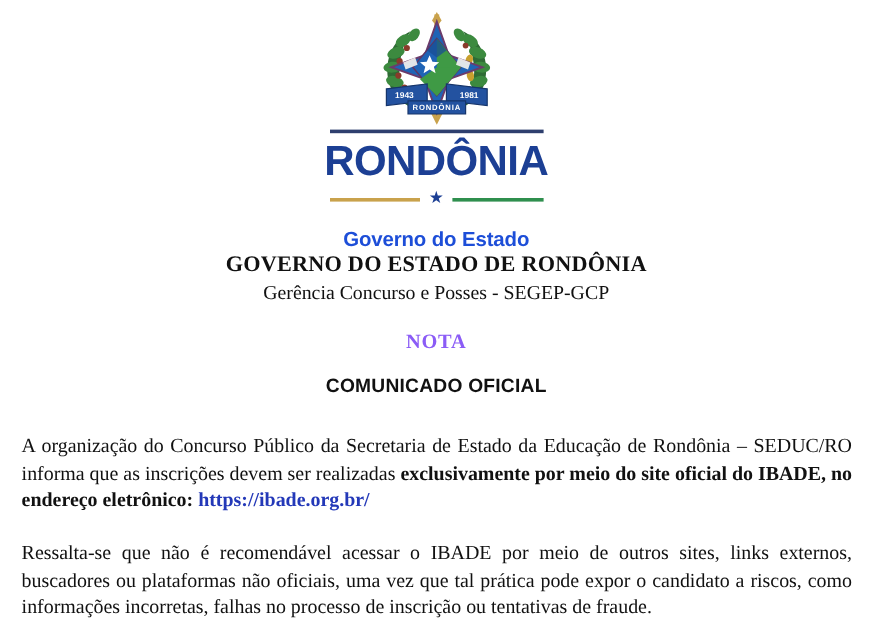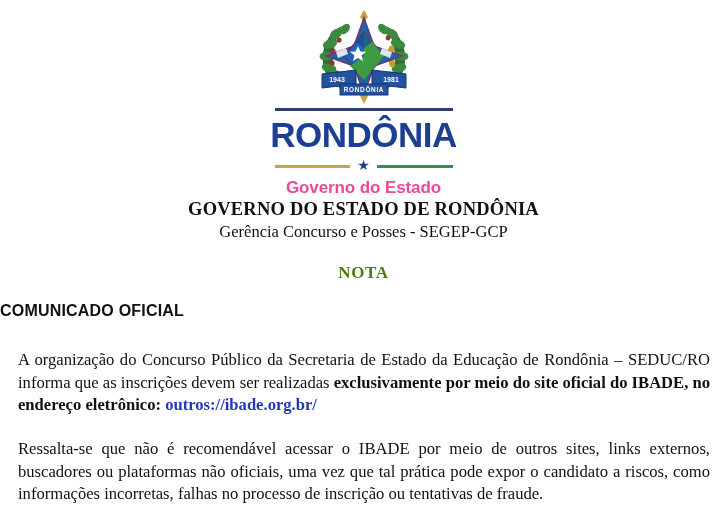--- a/index.html
+++ b/index.html
@@ -81,22 +81,22 @@
     color: #1c3f94;
     font-size: 14px;
     line-height: 1;
     flex: 0 0 auto;
   }
 
   .wordmark-sub {
     font-family: "Liberation Sans", "DejaVu Sans", sans-serif;
     font-weight: 700;
     font-size: 17px;
-    color: #ec4899;
-    margin-top: 5px;
+    color: #1d4ed8;
+    margin-top: 17px;
     letter-spacing: -0.1px;
     white-space: nowrap;
   }
 
   
   .titles {
     text-align: center;
   }
   .org-title {
     font-family: "Liberation Serif", "DejaVu Serif", serif;
@@ -114,25 +114,25 @@
     color: #111;
   }
 
   .nota {
     text-align: center;
     font-family: "Liberation Serif", "DejaVu Serif", serif;
     font-weight: 700;
     font-size: 17px;
     letter-spacing: 0.6px;
     margin-top: 21px;
-    color: #4d7c0f;
+    color: #8b5cf6;
   }
 
   .comunicado {
-    text-align: left;
+    text-align: center;
     font-family: "Liberation Sans", "DejaVu Sans", sans-serif;
     font-weight: 700;
     font-size: 16px;
     letter-spacing: 0.2px;
     margin-top: 19px;
     color: #111;
   }
 
   
   .body-wrap {
@@ -249,18 +249,18 @@
   <div class="titles">
     <div class="org-title">GOVERNO DO ESTADO DE RONDÔNIA</div>
     <div class="org-line">Gerência Concurso e Posses - SEGEP-GCP</div>
   </div>
 
   <div class="nota">NOTA</div>
 
   <div class="comunicado">COMUNICADO OFICIAL</div>
 
   <div class="body-wrap">
-    <p class="para"><span>A organização do Concurso Público da Secretaria de Estado da Educação de Rondônia – SEDUC/RO informa que as inscrições devem ser realizadas </span><span class="strong">exclusivamente por meio do site oficial do IBADE, no endereço eletrônico:</span> <a class="link" href="#">outros://ibade.org.br/</a></p>
+    <p class="para"><span>A organização do Concurso Público da Secretaria de Estado da Educação de Rondônia – SEDUC/RO informa que as inscrições devem ser realizadas </span><span class="strong">exclusivamente por meio do site oficial do IBADE, no endereço eletrônico:</span> <a class="link" href="#">https://ibade.org.br/</a></p>
 
     <p class="para">Ressalta-se que não é recomendável acessar o IBADE por meio de outros sites, links externos, buscadores ou plataformas não oficiais, uma vez que tal prática pode expor o candidato a riscos, como informações incorretas, falhas no processo de inscrição ou tentativas de fraude.</p>
   </div>
 
 </div>
 
 </body></html>

